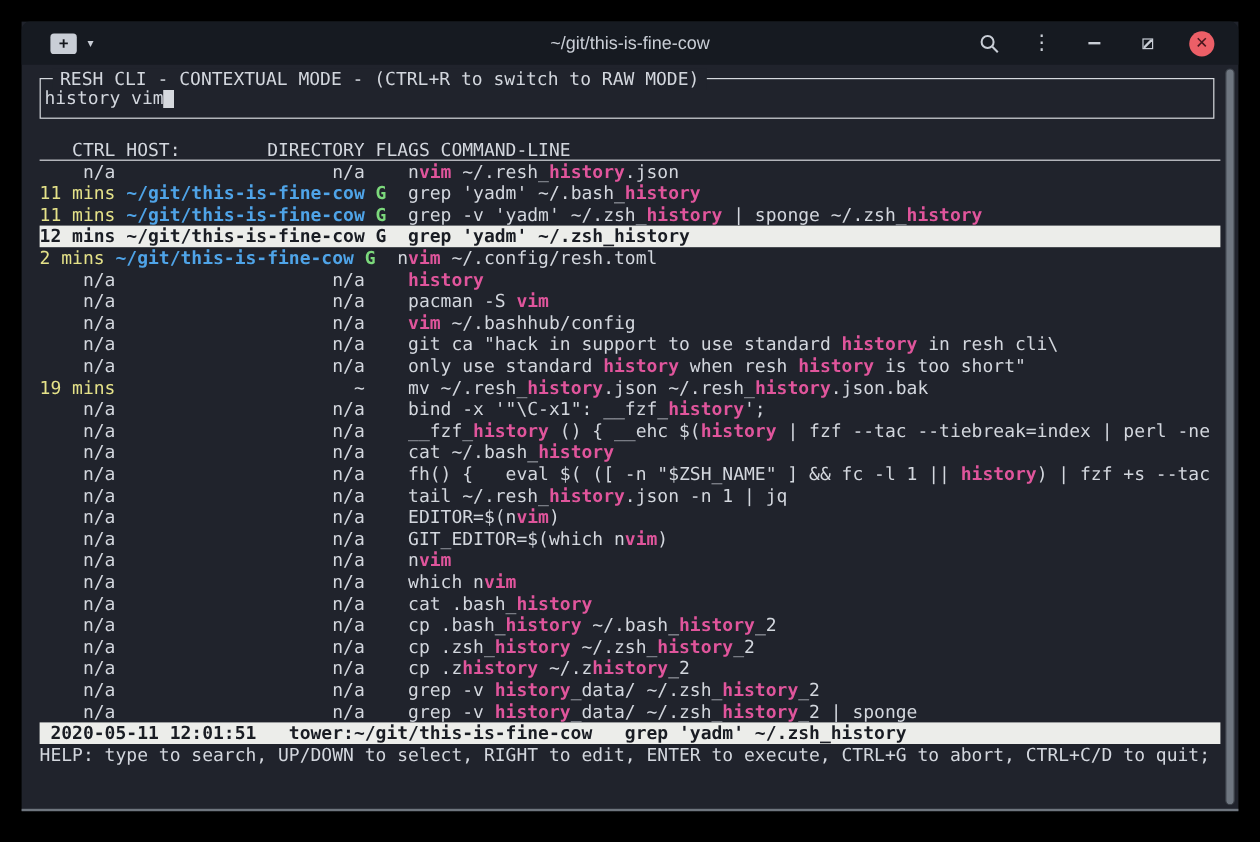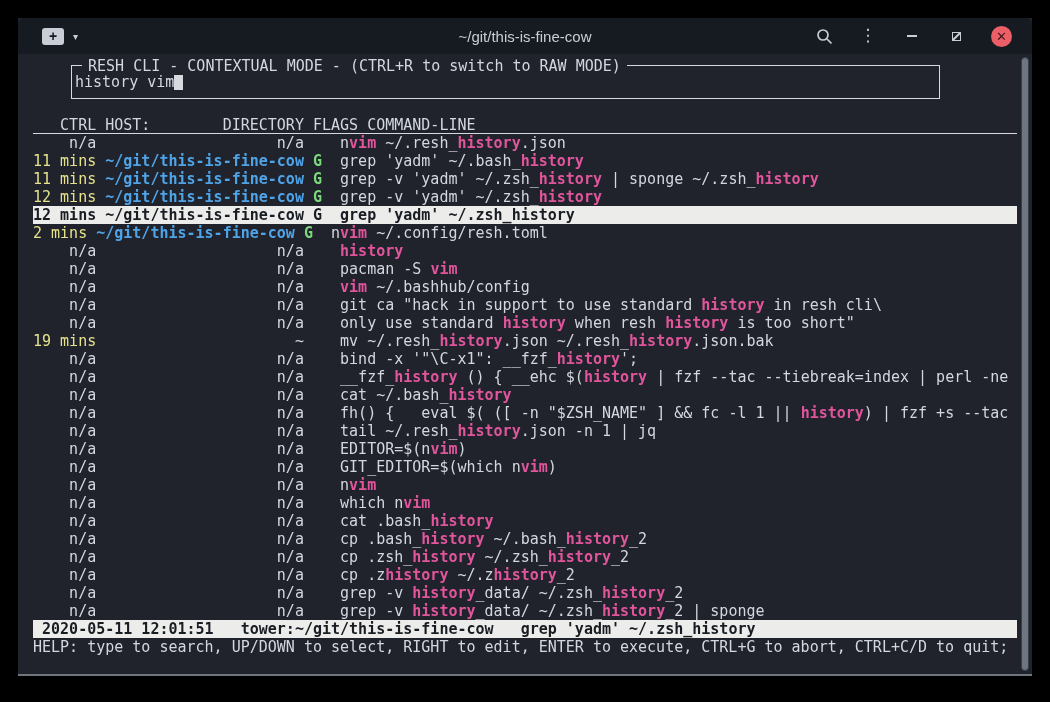--- a/index.html
+++ b/index.html
@@ -41,22 +41,22 @@
   .restore-glyph{width:9px;height:9px;border:1.5px solid var(--title-fg);position:relative;overflow:hidden;display:block;}
   .restore-glyph::after{content:"";position:absolute;left:-3px;top:2px;width:14px;height:2px;
            background:var(--title-fg);transform:rotate(-45deg);}
   .closebtn{width:21px;height:21px;border-radius:50%;background:var(--close);border:none;cursor:pointer;
             display:flex;align-items:center;justify-content:center;
             color:#46151c;font:bold 13px/13px "DejaVu Sans",sans-serif;}
 
   
   .terminal{position:relative;height:620px;padding:11px 15px 0 15px;
             font:15px/18px "DejaVu Sans Mono",monospace;color:var(--fg);}
-  .searchbox{position:relative;border:1px solid #D6D9DE;height:34px;width:869px;
-             margin-bottom:17px;margin-left:38px;}
+  .searchbox{position:relative;border:1px solid #D6D9DE;height:34px;width:979px;
+             margin-bottom:17px;}
   .legend{position:absolute;top:-9px;left:10px;background:var(--bg);padding:0 6px;
           white-space:pre;color:var(--fg);}
   .input-line{padding:7px 0 0 3px;white-space:pre;}
   .cursor{display:inline-block;width:9px;height:16px;background:#D6D9DE;vertical-align:-3px;}
 
   .hist{width:984px;}
   .row{height:18px;white-space:pre;overflow:hidden;}
   .row-header{border-bottom:1px solid #D6D9DE;font-weight:normal;}
   .t-yellow{color:var(--yellow);}
   .t-path{color:var(--blue);font-weight:bold;}
@@ -110,21 +110,20 @@
     <div class="searchbox">
       <span class="legend">RESH CLI - CONTEXTUAL MODE - (CTRL+R to switch to RAW MODE)</span>
       <div class="input-line"><span>history vim</span><span class="cursor"></span></div>
     </div>
 
     <div class="hist" id="hist">
         <div class="row row-header"><span>   CTRL HOST:        DIRECTORY FLAGS COMMAND-LINE</span></div>
         <div class="row"><span>    n/a </span><span>                   n/a </span><span class="t-flag">   </span><span>n<span class="hl">vim</span> ~/.resh_<span class="hl">history</span>.json</span></div>
         <div class="row"><span class="t-yellow">11 mins </span><span class="t-path">~/git/this-is-fine-cow </span><span class="t-flag">G  </span><span>grep 'yadm' ~/.bash_<span class="hl">history</span></span></div>
         <div class="row"><span class="t-yellow">11 mins </span><span class="t-path">~/git/this-is-fine-cow </span><span class="t-flag">G  </span><span>grep -v 'yadm' ~/.zsh_<span class="hl">history</span> | sponge ~/.zsh_<span class="hl">history</span></span></div>
-        <div class="row"><span class="t-yellow">12 mins </span><span class="t-path">~/git/this-is-fine-cow </span><span class="t-flag">G  </span><span>grep -v 'yadm' ~/.zsh_<span class="hl">history</span></span></div>
         <div class="row selected"><span class="t-yellow">12 mins </span><span class="t-path">~/git/this-is-fine-cow </span><span class="t-flag">G  </span><span>grep 'yadm' ~/.zsh_<span class="hl">history</span></span></div>
         <div class="row"><span class="t-yellow">2 mins </span><span class="t-path">~/git/this-is-fine-cow </span><span class="t-flag">G  </span><span>n<span class="hl">vim</span> ~/.config/resh.toml</span></div>
         <div class="row"><span>    n/a </span><span>                   n/a </span><span class="t-flag">   </span><span><span class="hl">history</span></span></div>
         <div class="row"><span>    n/a </span><span>                   n/a </span><span class="t-flag">   </span><span>pacman -S <span class="hl">vim</span></span></div>
         <div class="row"><span>    n/a </span><span>                   n/a </span><span class="t-flag">   </span><span><span class="hl">vim</span> ~/.bashhub/config</span></div>
         <div class="row"><span>    n/a </span><span>                   n/a </span><span class="t-flag">   </span><span>git ca "hack in support to use standard <span class="hl">history</span> in resh cli\</span></div>
         <div class="row"><span>    n/a </span><span>                   n/a </span><span class="t-flag">   </span><span>only use standard <span class="hl">history</span> when resh <span class="hl">history</span> is too short"</span></div>
         <div class="row"><span class="t-yellow">19 mins </span><span>                     ~ </span><span class="t-flag">   </span><span>mv ~/.resh_<span class="hl">history</span>.json ~/.resh_<span class="hl">history</span>.json.bak</span></div>
         <div class="row"><span>    n/a </span><span>                   n/a </span><span class="t-flag">   </span><span>bind -x '"\C-x1": __fzf_<span class="hl">history</span>';</span></div>
         <div class="row"><span>    n/a </span><span>                   n/a </span><span class="t-flag">   </span><span>__fzf_<span class="hl">history</span> () { __ehc $(<span class="hl">history</span> | fzf --tac --tiebreak=index | perl -ne</span></div>

